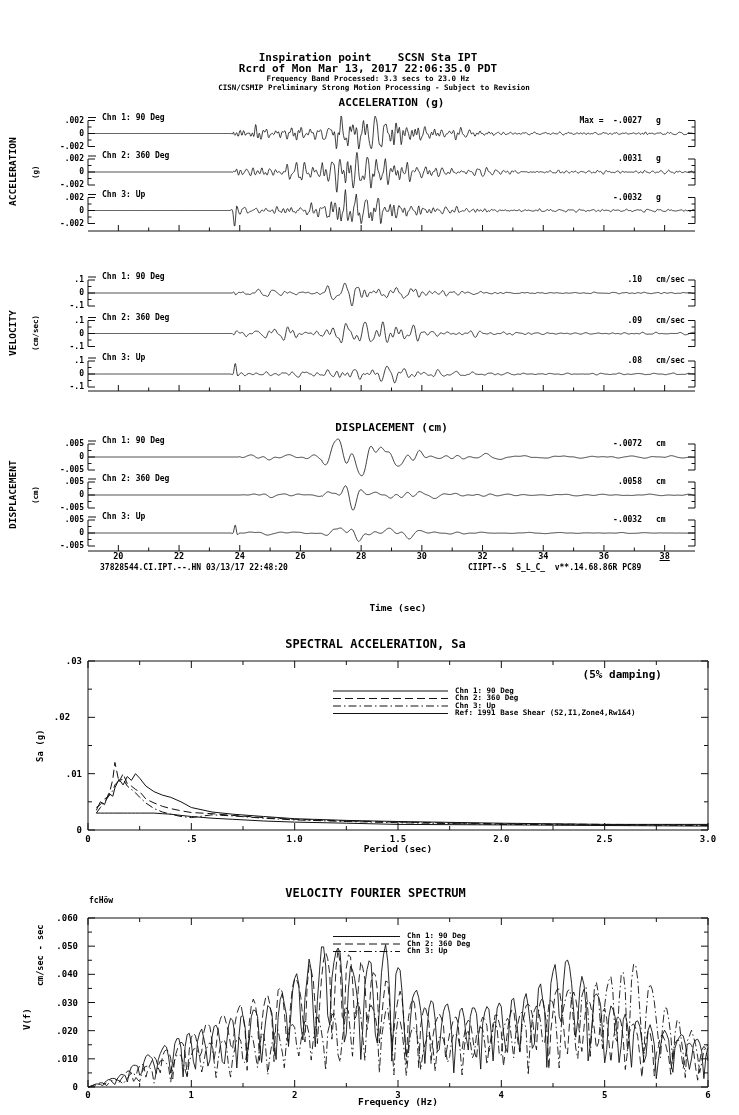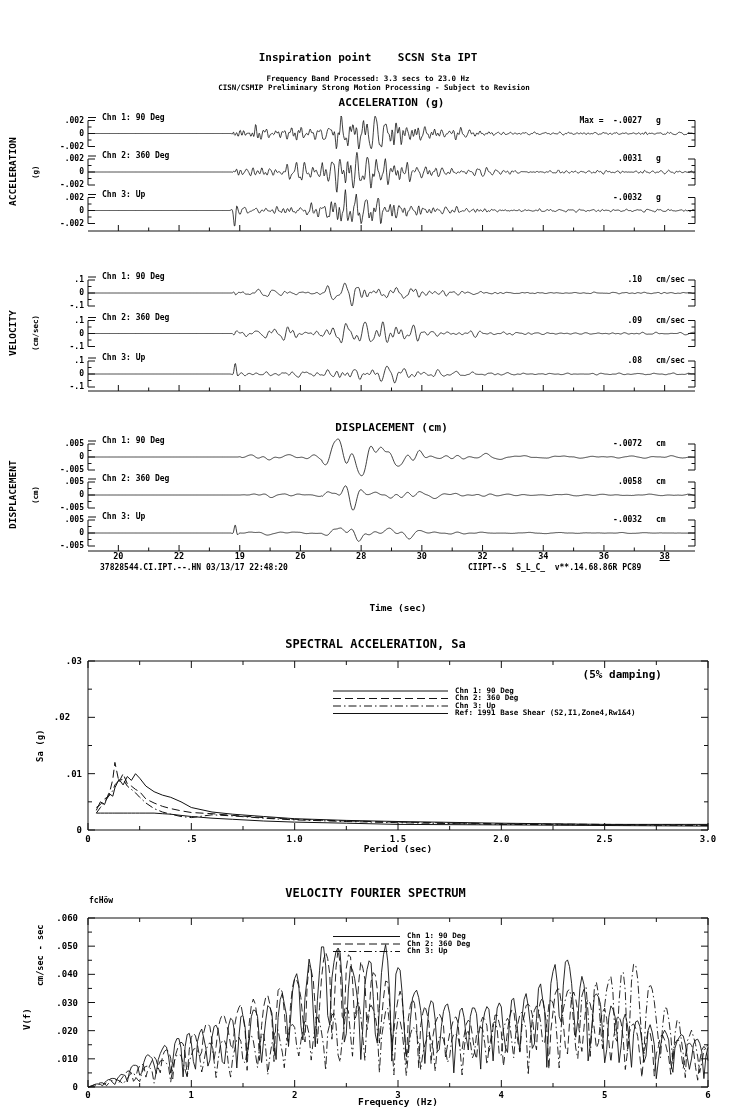--- a/index.html
+++ b/index.html
@@ -311,20 +311,21 @@
       <line x1="708" y1="918" x2="701" y2="918" stroke="#111" stroke-width="1"></line>
       <polyline points="88.0,1087.0 92.1,1085.6 94.2,1084.7 96.3,1084.0 98.3,1083.9 100.4,1084.4 102.5,1085.8 104.5,1082.8 106.6,1080.7 108.7,1079.5 110.7,1079.9 112.8,1082.8 114.9,1084.5 116.9,1079.3 119.0,1076.4 121.1,1074.4 123.1,1074.8 125.2,1075.5 127.3,1081.9 129.3,1072.6 131.4,1066.9 133.5,1065.3 135.5,1065.3 137.6,1066.1 139.7,1075.2 141.7,1072.9 143.8,1062.4 145.9,1056.4 147.9,1054.7 150.0,1056.3 152.1,1058.4 154.1,1065.0 156.2,1073.6 158.3,1059.5 160.3,1053.5 162.4,1049.0 164.5,1045.4 166.5,1047.1 168.6,1057.0 170.7,1073.2 172.7,1061.7 174.8,1043.7 176.9,1038.6 178.9,1038.6 181.0,1047.8 183.1,1076.9 185.1,1046.8 187.2,1034.6 189.3,1033.4 191.3,1042.8 193.4,1061.6 195.5,1069.2 197.5,1041.4 199.6,1032.9 201.7,1029.0 203.7,1037.8 205.8,1047.8 207.9,1066.1 209.9,1060.1 212.0,1037.2 214.1,1026.5 216.1,1025.2 218.2,1030.0 220.3,1044.8 222.3,1061.8 224.4,1063.9 226.5,1044.1 228.5,1025.9 230.6,1018.3 232.7,1020.3 234.7,1033.6 236.8,1068.0 238.9,1036.7 240.9,1016.6 243.0,1015.5 245.1,1027.1 247.1,1055.5 249.2,1040.7 251.3,1016.7 253.3,1010.0 255.4,1010.6 257.5,1016.3 259.5,1040.6 261.6,1062.5 263.7,1039.1 265.7,1020.8 267.8,1005.6 269.9,1007.7 271.9,1013.0 274.0,1039.9 276.1,1059.5 278.1,1017.5 280.2,999.7 282.3,993.3 284.3,1003.8 286.4,1014.7 288.5,1046.5 290.5,1020.1 292.6,991.0 294.7,978.3 296.7,973.7 298.8,984.5 300.9,1025.5 302.9,1040.0 305.0,997.6 307.1,978.8 309.1,959.1 311.2,970.3 313.3,1013.0 315.3,1046.9 317.4,1000.5 319.5,970.8 321.5,946.9 323.6,946.9 325.7,965.9 327.7,1015.4 329.8,1025.2 331.9,978.3 333.9,962.5 336.0,951.6 338.1,948.0 340.1,952.9 342.2,981.4 344.3,1042.1 346.3,1033.8 348.4,988.9 350.5,966.2 352.5,969.9 354.6,978.3 356.7,993.0 358.7,1011.6 360.8,1059.5 362.9,1026.5 364.9,984.3 367.0,969.6 369.1,960.8 371.1,963.0 373.2,996.4 375.3,1034.1 377.3,1043.2 379.4,1008.4 381.5,972.7 383.5,954.7 385.6,944.7 387.7,960.9 389.7,994.0 391.8,1061.1 393.9,1018.8 395.9,974.0 398.0,967.6 400.1,970.2 402.1,992.6 404.2,1029.1 406.3,1056.0 408.3,1049.0 410.4,1019.8 412.5,998.1 414.5,992.8 416.6,990.2 418.7,997.5 420.7,1010.3 422.8,1033.0 424.9,1063.5 426.9,1030.7 429.0,1007.9 431.1,1000.7 433.1,1002.9 435.2,1019.5 437.3,1051.8 439.3,1049.3 441.4,1026.4 443.5,1011.4 445.5,1005.5 447.6,1004.0 449.7,1013.8 451.7,1034.1 453.8,1072.9 455.9,1040.8 457.9,1023.8 460.0,1010.7 462.1,1008.0 464.1,1017.4 466.2,1036.9 468.3,1050.0 470.3,1016.6 472.4,1007.9 474.5,1008.0 476.5,1013.7 478.6,1038.6 480.7,1069.1 482.7,1023.5 484.8,1012.1 486.9,1006.6 488.9,1009.3 491.0,1030.3 493.1,1060.9 495.1,1030.9 497.2,1008.1 499.3,1002.9 501.3,1006.9 503.4,1031.7 505.5,1047.6 507.5,1052.4 509.6,1020.7 511.7,999.9 513.7,998.3 515.8,1013.7 517.9,1033.7 519.9,1051.2 522.0,1017.3 524.1,999.4 526.1,993.6 528.2,1006.1 530.3,1024.4 532.3,1048.4 534.4,1044.1 536.5,1018.6 538.5,988.3 540.6,983.9 542.7,999.6 544.7,1011.2 546.8,1067.3 548.9,1022.7 550.9,983.3 553.0,971.4 555.1,964.5 557.1,981.5 559.2,1016.4 561.3,1022.2 563.3,985.1 565.4,962.1 567.5,959.9 569.5,966.5 571.6,983.3 573.7,1011.4 575.7,1037.2 577.8,1020.1 579.9,988.3 581.9,976.4 584.0,984.7 586.1,1007.0 588.1,1060.9 590.2,1045.8 592.3,1021.6 594.3,996.1 596.4,993.8 598.5,996.9 600.5,1004.4 602.6,1032.8 604.7,1062.8 606.7,1049.7 608.8,1017.3 610.9,1005.9 612.9,1009.1 615.0,1016.6 617.1,1035.0 619.1,1062.6 621.2,1045.7 623.3,1019.5 625.3,1014.0 627.4,1024.8 629.5,1043.0 631.5,1067.3 633.6,1033.4 635.7,1021.8 637.7,1020.8 639.8,1026.2 641.9,1042.0 643.9,1062.4 646.0,1056.0 648.1,1030.2 650.1,1024.7 652.2,1032.1 654.3,1044.6 656.3,1078.7 658.4,1060.0 660.5,1046.2 662.5,1034.5 664.6,1030.2 666.7,1034.2 668.7,1039.9 670.8,1063.8 672.9,1072.3 674.9,1048.2 677.0,1041.5 679.1,1037.6 681.1,1034.6 683.2,1035.8 685.3,1044.2 687.3,1057.2 689.4,1069.3 691.5,1058.9 693.5,1044.1 695.6,1040.0 697.7,1039.2 699.7,1043.3 701.8,1051.9 703.9,1078.6 705.9,1056.2 708.0,1047.4" fill="none" stroke="#111" stroke-width="0.9"></polyline>
       <polyline points="88.0,1087.0 92.1,1086.0 94.2,1084.9 96.3,1084.0 98.3,1083.3 100.4,1082.8 102.5,1082.8 104.5,1084.2 106.6,1082.6 108.7,1080.5 110.7,1078.7 112.8,1078.4 114.9,1078.6 116.9,1079.8 119.0,1082.5 121.1,1079.2 123.1,1076.5 125.2,1074.0 127.3,1071.3 129.3,1070.9 131.4,1073.5 133.5,1081.3 135.5,1078.8 137.6,1069.6 139.7,1066.0 141.7,1063.6 143.8,1065.9 145.9,1077.1 147.9,1069.5 150.0,1065.0 152.1,1060.6 154.1,1056.7 156.2,1059.8 158.3,1068.0 160.3,1072.8 162.4,1056.5 164.5,1051.3 166.5,1049.8 168.6,1051.2 170.7,1058.1 172.7,1079.0 174.8,1057.5 176.9,1050.6 178.9,1044.5 181.0,1042.1 183.1,1043.8 185.1,1053.1 187.2,1076.5 189.3,1049.3 191.3,1037.4 193.4,1033.2 195.5,1035.9 197.5,1045.1 199.6,1056.8 201.7,1051.9 203.7,1032.8 205.8,1024.4 207.9,1023.9 209.9,1026.6 212.0,1041.6 214.1,1059.8 216.1,1046.5 218.2,1027.7 220.3,1019.3 222.3,1014.5 224.4,1016.3 226.5,1023.9 228.5,1032.3 230.6,1044.8 232.7,1049.4 234.7,1025.4 236.8,1013.8 238.9,1007.6 240.9,1004.3 243.0,1016.2 245.1,1029.7 247.1,1070.3 249.2,1023.5 251.3,1005.7 253.3,999.1 255.4,1004.2 257.5,1020.7 259.5,1060.4 261.6,1025.5 263.7,1006.7 265.7,997.5 267.8,995.3 269.9,1004.4 271.9,1017.6 274.0,1061.6 276.1,1017.7 278.1,990.5 280.2,987.7 282.3,992.2 284.3,1011.3 286.4,1038.0 288.5,1042.2 290.5,1005.7 292.6,986.7 294.7,978.1 296.7,980.0 298.8,986.1 300.9,997.7 302.9,1019.0 305.0,1042.0 307.1,986.8 309.1,965.2 311.2,970.2 313.3,980.5 315.3,1008.2 317.4,1043.6 319.5,1007.3 321.5,978.5 323.6,959.6 325.7,952.1 327.7,958.7 329.8,974.4 331.9,1039.2 333.9,1011.9 336.0,967.7 338.1,949.3 340.1,963.5 342.2,1016.3 344.3,1020.3 346.3,968.1 348.4,954.9 350.5,956.8 352.5,980.0 354.6,1021.0 356.7,1013.3 358.7,982.9 360.8,961.5 362.9,968.3 364.9,979.3 367.0,1029.8 369.1,1014.7 371.1,981.8 373.2,972.6 375.3,975.0 377.3,989.7 379.4,1043.1 381.5,1019.8 383.5,998.0 385.6,981.1 387.7,982.0 389.7,1004.0 391.8,1044.7 393.9,1031.1 395.9,1012.1 398.0,999.5 400.1,991.2 402.1,998.9 404.2,1023.7 406.3,1063.7 408.3,1018.9 410.4,1005.6 412.5,999.2 414.5,1003.4 416.6,1025.2 418.7,1067.6 420.7,1025.4 422.8,1013.2 424.9,1005.9 426.9,1013.0 429.0,1023.1 431.1,1064.0 433.1,1035.3 435.2,1023.2 437.3,1018.0 439.3,1013.8 441.4,1018.1 443.5,1025.7 445.5,1057.0 447.6,1044.7 449.7,1033.5 451.7,1026.2 453.8,1018.4 455.9,1016.9 457.9,1022.0 460.0,1047.1 462.1,1049.5 464.1,1036.0 466.2,1024.2 468.3,1020.2 470.3,1022.2 472.4,1035.3 474.5,1051.3 476.5,1059.2 478.6,1035.5 480.7,1022.6 482.7,1017.2 484.8,1019.5 486.9,1025.6 488.9,1051.4 491.0,1044.5 493.1,1027.5 495.1,1015.0 497.2,1015.3 499.3,1023.5 501.3,1031.8 503.4,1066.2 505.5,1049.6 507.5,1030.9 509.6,1016.6 511.7,1010.2 513.7,1010.3 515.8,1027.4 517.9,1042.0 519.9,1052.1 522.0,1025.6 524.1,1016.2 526.1,1005.5 528.2,1004.2 530.3,1007.0 532.3,1014.8 534.4,1039.0 536.5,1049.9 538.5,1010.2 540.6,1001.2 542.7,997.8 544.7,1011.2 546.8,1026.4 548.9,1069.3 550.9,1030.3 553.0,1012.0 555.1,994.0 557.1,989.4 559.2,989.0 561.3,1002.6 563.3,1023.1 565.4,1047.2 567.5,1054.0 569.5,1022.9 571.6,996.6 573.7,992.0 575.7,998.6 577.8,1012.0 579.9,1040.7 581.9,1051.4 584.0,1027.8 586.1,1004.1 588.1,999.4 590.2,1003.7 592.3,1014.4 594.3,1028.7 596.4,1048.1 598.5,1042.5 600.5,1020.4 602.6,1011.9 604.7,1008.2 606.7,1018.8 608.8,1041.1 610.9,1062.3 612.9,1041.9 615.0,1029.6 617.1,1017.6 619.1,1016.3 621.2,1023.0 623.3,1039.7 625.3,1069.5 627.4,1052.4 629.5,1032.3 631.5,1025.4 633.6,1023.9 635.7,1028.3 637.7,1036.5 639.8,1056.0 641.9,1077.5 643.9,1054.1 646.0,1042.8 648.1,1030.5 650.1,1032.8 652.2,1044.1 654.3,1076.1 656.3,1053.8 658.4,1046.6 660.5,1036.1 662.5,1035.0 664.6,1039.9 666.7,1048.9 668.7,1057.0 670.8,1074.4 672.9,1051.2 674.9,1043.6 677.0,1040.1 679.1,1040.4 681.1,1052.5 683.2,1068.3 685.3,1056.2 687.3,1045.0 689.4,1042.9 691.5,1045.3 693.5,1050.3 695.6,1067.5 697.7,1080.2 699.7,1061.4 701.8,1049.9 703.9,1046.4 705.9,1048.9 708.0,1060.7" fill="none" stroke="#111" stroke-width="0.9" stroke-dasharray="8,4"></polyline>
       <polyline points="88.0,1087.0 92.1,1086.3 94.2,1086.3 96.3,1085.3 98.3,1084.5 100.4,1083.6 102.5,1083.2 104.5,1083.7 106.6,1085.7 108.7,1083.2 110.7,1081.3 112.8,1080.3 114.9,1079.8 116.9,1079.7 119.0,1080.7 121.1,1082.1 123.1,1084.0 125.2,1081.1 127.3,1078.6 129.3,1075.5 131.4,1072.9 133.5,1072.6 135.5,1076.5 137.6,1079.7 139.7,1081.6 141.7,1073.2 143.8,1068.2 145.9,1066.4 147.9,1066.1 150.0,1067.9 152.1,1071.5 154.1,1083.2 156.2,1072.2 158.3,1065.6 160.3,1061.0 162.4,1060.2 164.5,1061.0 166.5,1063.4 168.6,1067.2 170.7,1082.1 172.7,1067.9 174.8,1059.9 176.9,1055.1 178.9,1054.5 181.0,1055.5 183.1,1063.4 185.1,1069.6 187.2,1077.1 189.3,1061.5 191.3,1055.4 193.4,1049.3 195.5,1048.4 197.5,1050.7 199.6,1056.3 201.7,1072.0 203.7,1062.9 205.8,1050.8 207.9,1045.1 209.9,1042.8 212.0,1046.0 214.1,1061.2 216.1,1077.6 218.2,1059.4 220.3,1045.6 222.3,1040.7 224.4,1040.3 226.5,1046.3 228.5,1065.7 230.6,1077.1 232.7,1058.0 234.7,1049.5 236.8,1039.1 238.9,1037.3 240.9,1041.4 243.0,1061.0 245.1,1062.8 247.1,1052.2 249.2,1037.6 251.3,1035.2 253.3,1040.7 255.4,1053.7 257.5,1067.5 259.5,1045.9 261.6,1034.4 263.7,1034.3 265.7,1048.4 267.8,1074.6 269.9,1056.2 271.9,1043.8 274.0,1035.2 276.1,1029.9 278.1,1029.8 280.2,1041.9 282.3,1052.2 284.3,1067.7 286.4,1042.4 288.5,1031.4 290.5,1025.9 292.6,1024.4 294.7,1027.5 296.7,1046.3 298.8,1056.0 300.9,1041.2 302.9,1030.4 305.0,1019.6 307.1,1025.6 309.1,1034.1 311.2,1060.1 313.3,1039.2 315.3,1026.6 317.4,1016.9 319.5,1021.6 321.5,1032.1 323.6,1046.2 325.7,1070.3 327.7,1032.6 329.8,1024.0 331.9,1015.0 333.9,1013.3 336.0,1025.1 338.1,1055.1 340.1,1062.0 342.2,1040.4 344.3,1024.9 346.3,1007.7 348.4,1011.1 350.5,1034.6 352.5,1056.2 354.6,1022.5 356.7,1004.6 358.7,1002.9 360.8,1016.0 362.9,1038.5 364.9,1060.5 367.0,1019.1 369.1,1010.4 371.1,1005.2 373.2,1009.4 375.3,1016.5 377.3,1030.0 379.4,1072.6 381.5,1037.8 383.5,1024.4 385.6,1011.4 387.7,1008.4 389.7,1024.8 391.8,1039.6 393.9,1074.9 395.9,1034.1 398.0,1018.2 400.1,1020.7 402.1,1031.3 404.2,1051.5 406.3,1075.8 408.3,1054.4 410.4,1034.6 412.5,1027.6 414.5,1028.2 416.6,1032.1 418.7,1045.1 420.7,1069.7 422.8,1053.9 424.9,1044.6 426.9,1038.8 429.0,1032.5 431.1,1041.0 433.1,1048.8 435.2,1071.3 437.3,1047.1 439.3,1037.3 441.4,1035.9 443.5,1039.4 445.5,1049.7 447.6,1062.4 449.7,1056.4 451.7,1039.9 453.8,1034.2 455.9,1034.3 457.9,1036.6 460.0,1048.0 462.1,1075.0 464.1,1049.0 466.2,1033.2 468.3,1031.3 470.3,1041.2 472.4,1057.9 474.5,1052.7 476.5,1034.9 478.6,1029.9 480.7,1026.9 482.7,1029.6 484.8,1043.7 486.9,1064.3 488.9,1050.1 491.0,1037.3 493.1,1023.2 495.1,1021.7 497.2,1029.0 499.3,1055.2 501.3,1055.1 503.4,1029.4 505.5,1022.1 507.5,1018.3 509.6,1022.1 511.7,1040.7 513.7,1057.8 515.8,1032.8 517.9,1023.6 519.9,1014.6 522.0,1011.9 524.1,1021.1 526.1,1028.8 528.2,1075.0 530.3,1040.8 532.3,1018.3 534.4,1010.3 536.5,1005.9 538.5,1009.4 540.6,1022.3 542.7,1043.1 544.7,1042.3 546.8,1024.2 548.9,1004.4 550.9,998.9 553.0,1003.6 555.1,1014.4 557.1,1039.2 559.2,1067.9 561.3,1026.0 563.3,1009.2 565.4,999.4 567.5,991.0 569.5,989.6 571.6,999.4 573.7,1023.7 575.7,1047.9 577.8,1058.5 579.9,1026.4 581.9,995.9 584.0,988.7 586.1,987.4 588.1,1013.6 590.2,1056.4 592.3,1023.1 594.3,988.9 596.4,982.2 598.5,994.5 600.5,1028.1 602.6,1048.7 604.7,1005.2 606.7,989.4 608.8,980.4 610.9,976.7 612.9,991.7 615.0,1037.6 617.1,1041.3 619.1,1001.1 621.2,975.3 623.3,972.4 625.3,991.3 627.4,1051.7 629.5,1026.6 631.5,981.1 633.6,964.2 635.7,965.1 637.7,979.0 639.8,1010.2 641.9,1040.1 643.9,1053.7 646.0,1014.2 648.1,990.8 650.1,984.1 652.2,989.4 654.3,1001.5 656.3,1020.0 658.4,1039.9 660.5,1057.8 662.5,1027.5 664.6,1007.9 666.7,1008.3 668.7,1018.9 670.8,1035.4 672.9,1063.7 674.9,1034.5 677.0,1020.4 679.1,1021.0 681.1,1038.4 683.2,1053.3 685.3,1077.6 687.3,1041.1 689.4,1036.1 691.5,1030.2 693.5,1036.9 695.6,1044.5 697.7,1056.9 699.7,1072.6 701.8,1062.7 703.9,1050.1 705.9,1047.0 708.0,1044.8" fill="none" stroke="#111" stroke-width="0.9" stroke-dasharray="8,3,1.5,3"></polyline>
       <line x1="333" y1="936.5" x2="400" y2="936.5" stroke="#111" stroke-width="1"></line>
       <line x1="333" y1="944" x2="400" y2="944" stroke="#111" stroke-width="1" stroke-dasharray="8,4"></line>
       <line x1="333" y1="951.5" x2="400" y2="951.5" stroke="#111" stroke-width="1" stroke-dasharray="8,3,1.5,3"></line>
     </svg>
 
   <div class="lb" style="left:18px;top:52px;width:700px;text-align:center;font-size:11px;">Inspiration point    SCSN Sta IPT</div>
+  <div class="lb" style="left:18px;top:63px;width:700px;text-align:center;font-size:11px;">Rcrd of Mon Mar 13, 2017 22:06:35.0 PDT</div>
   <div class="lb" style="left:18px;top:75px;width:700px;text-align:center;font-size:7.5px;">Frequency Band Processed: 3.3 secs to 23.0 Hz</div>
   <div class="lb" style="left:24px;top:84px;width:700px;text-align:center;font-size:7.5px;">CISN/CSMIP Preliminary Strong Motion Processing - Subject to Revision</div>
 
   <div class="lb" style="left:88px;top:97px;width:607px;text-align:center;font-size:11px;">ACCELERATION (g)</div>
   <div class="lb" style="left:88px;top:422px;width:607px;text-align:center;font-size:11px;">DISPLACEMENT (cm)</div>
 
   <div class="rot" style="left:8px;top:107px;height:130px;font-size:9.5px;">ACCELERATION</div>
   <div class="rot" style="left:32px;top:157px;height:30px;font-size:7.5px;">(g)</div>
   <div class="rot" style="left:8px;top:288px;height:90px;font-size:9.5px;">VELOCITY</div>
   <div class="rot" style="left:32px;top:300px;height:66px;font-size:7.5px;">(cm/sec)</div>
@@ -394,21 +395,21 @@
     <div class="lb" style="left: 502px; top: 477px; width: 140px; text-align: right; font-size: 8px;">.0058</div>
     <div class="lb" style="left: 656px; top: 477px; font-size: 8px;">cm</div>
     <div class="lb" style="left: 102px; top: 512px; font-size: 8px;">Chn 3: Up</div>
     <div class="lb" style="left: 44px; top: 515px; width: 40px; text-align: right; font-size: 8px;">.005</div>
     <div class="lb" style="left: 44px; top: 528px; width: 40px; text-align: right; font-size: 8px;">0</div>
     <div class="lb" style="left: 44px; top: 541px; width: 40px; text-align: right; font-size: 8px;">-.005</div>
     <div class="lb" style="left: 502px; top: 515px; width: 140px; text-align: right; font-size: 8px;">-.0032</div>
     <div class="lb" style="left: 656px; top: 515px; font-size: 8px;">cm</div>
     <div class="lb" style="left: 106.35px; top: 552px; width: 24px; text-align: center; font-size: 8.5px;">20</div>
     <div class="lb" style="left: 167.05px; top: 552px; width: 24px; text-align: center; font-size: 8.5px;">22</div>
-    <div class="lb" style="left: 227.75px; top: 552px; width: 24px; text-align: center; font-size: 8.5px;">19</div>
+    <div class="lb" style="left: 227.75px; top: 552px; width: 24px; text-align: center; font-size: 8.5px;">24</div>
     <div class="lb" style="left: 288.45px; top: 552px; width: 24px; text-align: center; font-size: 8.5px;">26</div>
     <div class="lb" style="left: 349.15px; top: 552px; width: 24px; text-align: center; font-size: 8.5px;">28</div>
     <div class="lb" style="left: 409.85px; top: 552px; width: 24px; text-align: center; font-size: 8.5px;">30</div>
     <div class="lb" style="left: 470.55px; top: 552px; width: 24px; text-align: center; font-size: 8.5px;">32</div>
     <div class="lb" style="left: 531.25px; top: 552px; width: 24px; text-align: center; font-size: 8.5px;">34</div>
     <div class="lb" style="left: 591.95px; top: 552px; width: 24px; text-align: center; font-size: 8.5px;">36</div>
     <div class="lb" style="left: 652.65px; top: 552px; width: 24px; text-align: center; font-size: 8.5px; text-decoration: underline;">38</div>
     <div class="lb" style="left: 42px; top: 656px; width: 40px; text-align: right; font-size: 9px;">.03</div>
     <div class="lb" style="left: 42px; top: 712.333px; width: 40px; text-align: center; font-size: 9px;">.02</div>
     <div class="lb" style="left: 42px; top: 768.667px; width: 40px; text-align: right; font-size: 9px;">.01</div>

